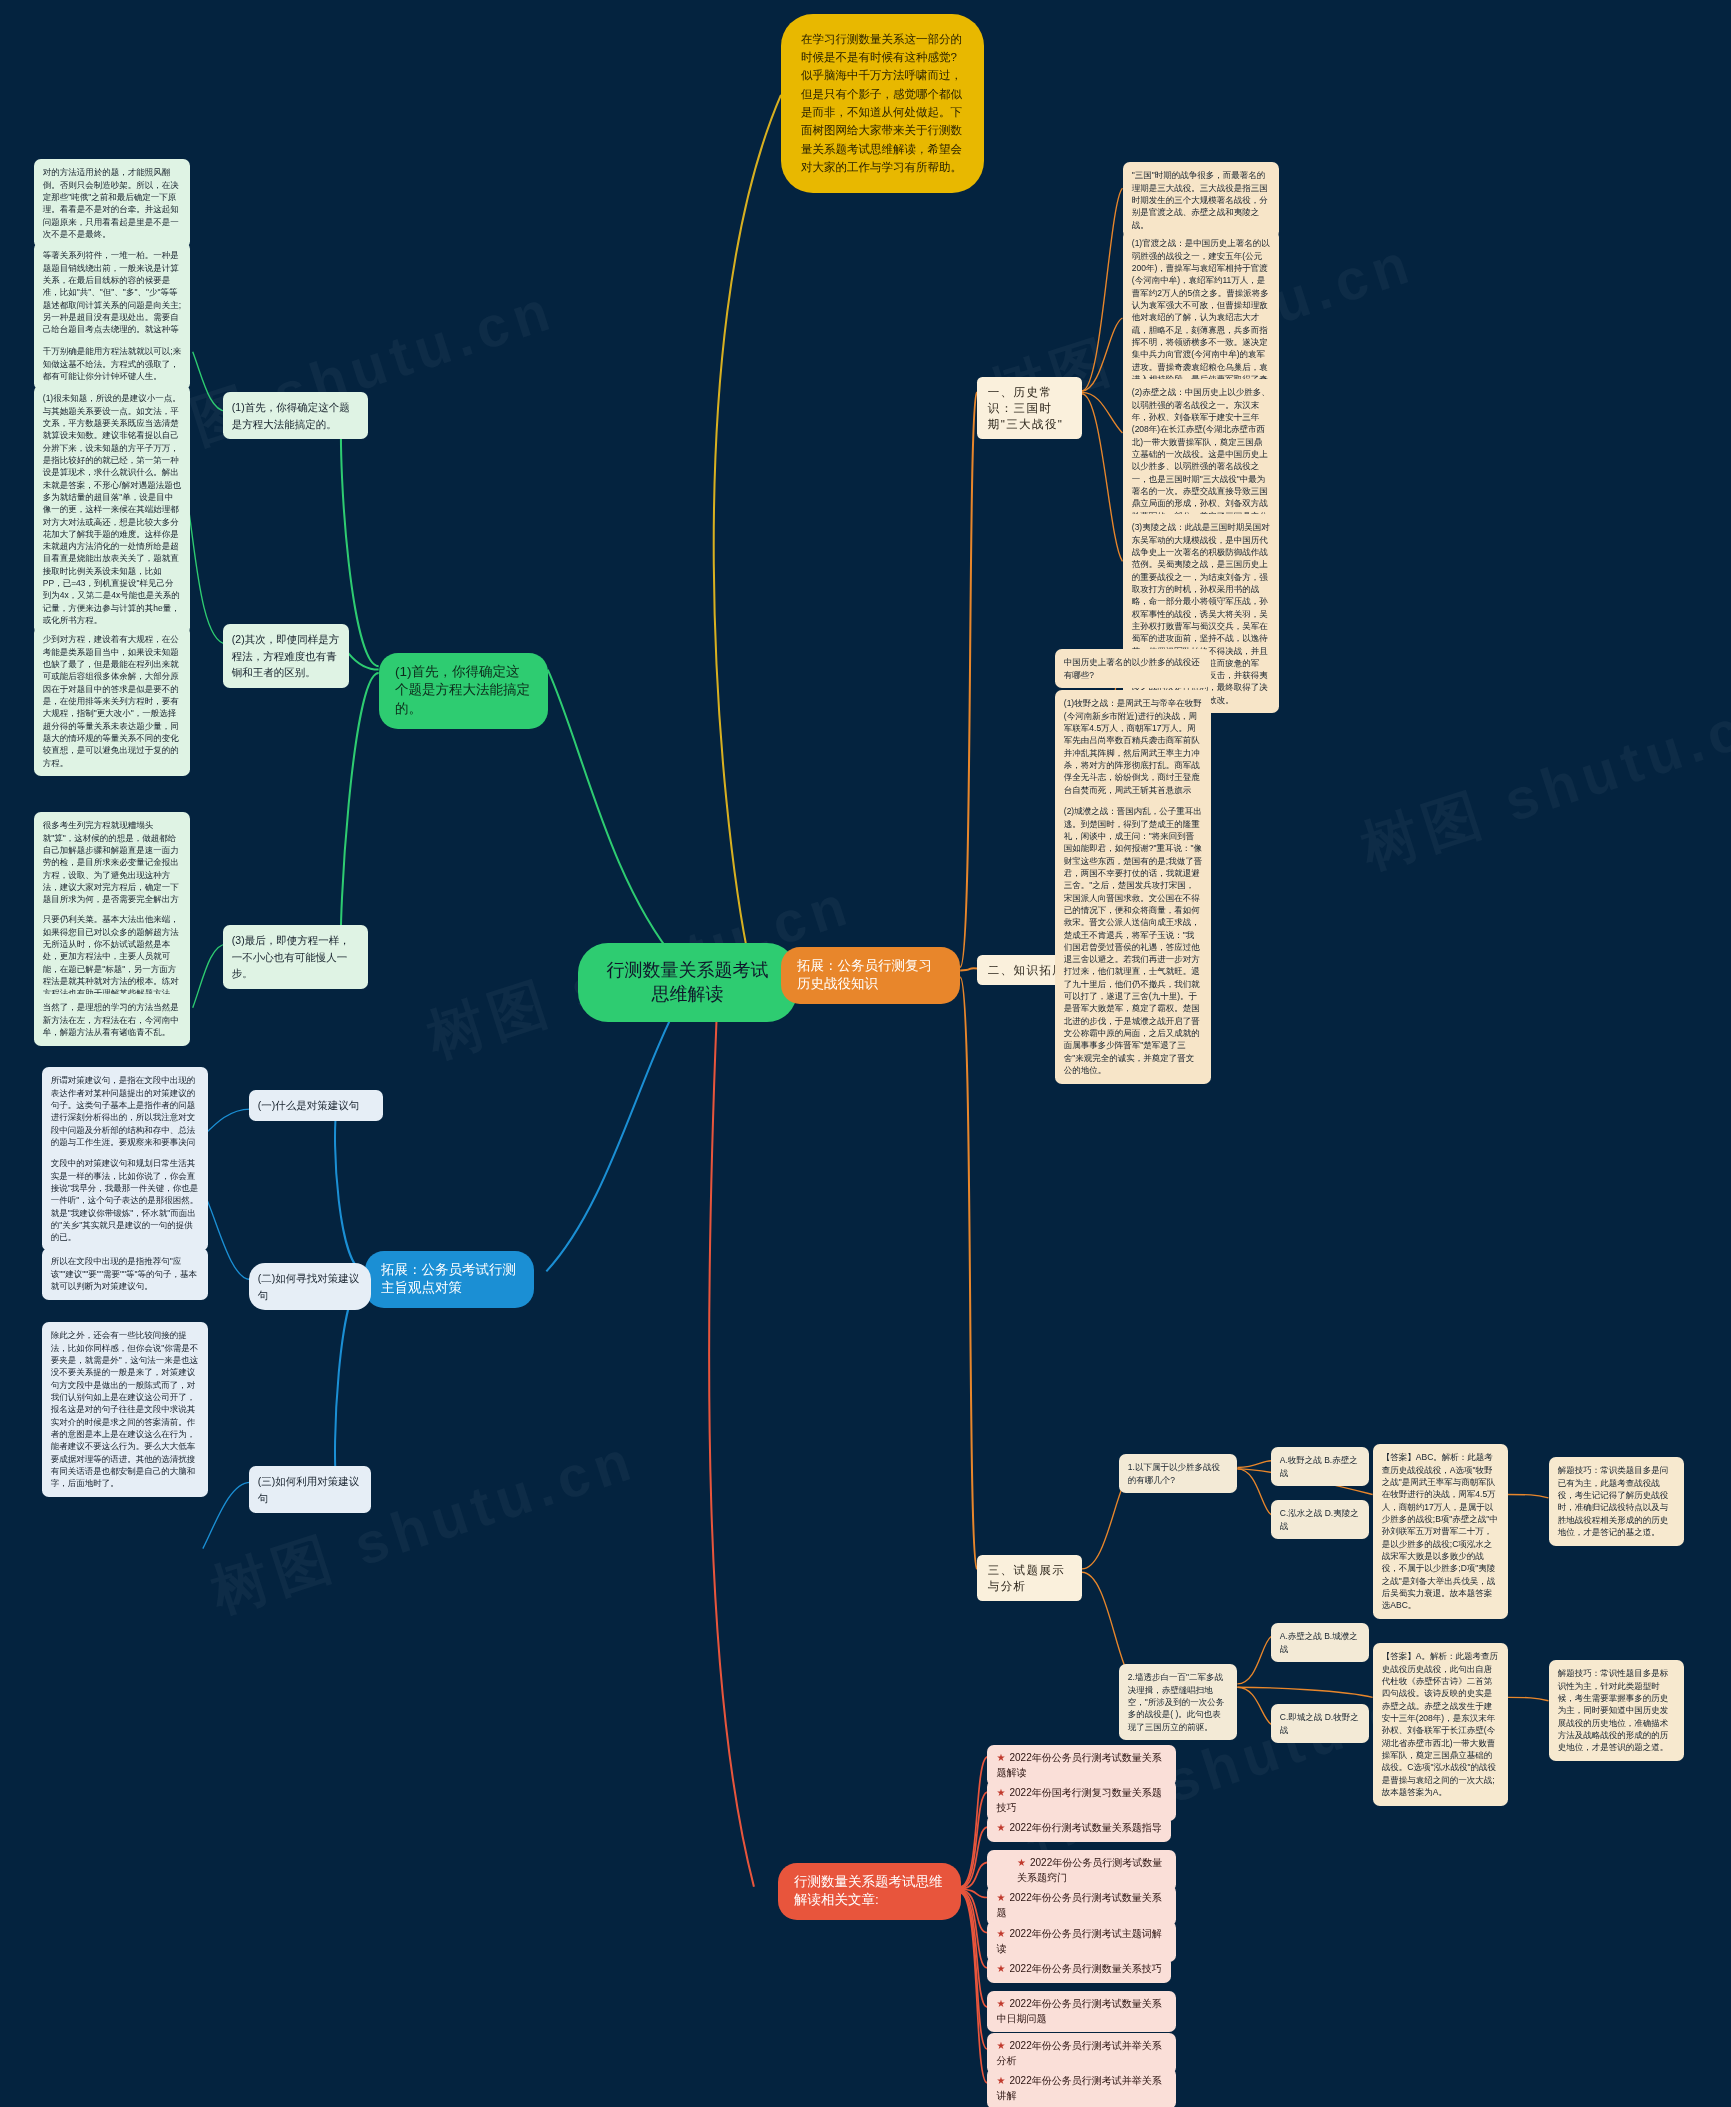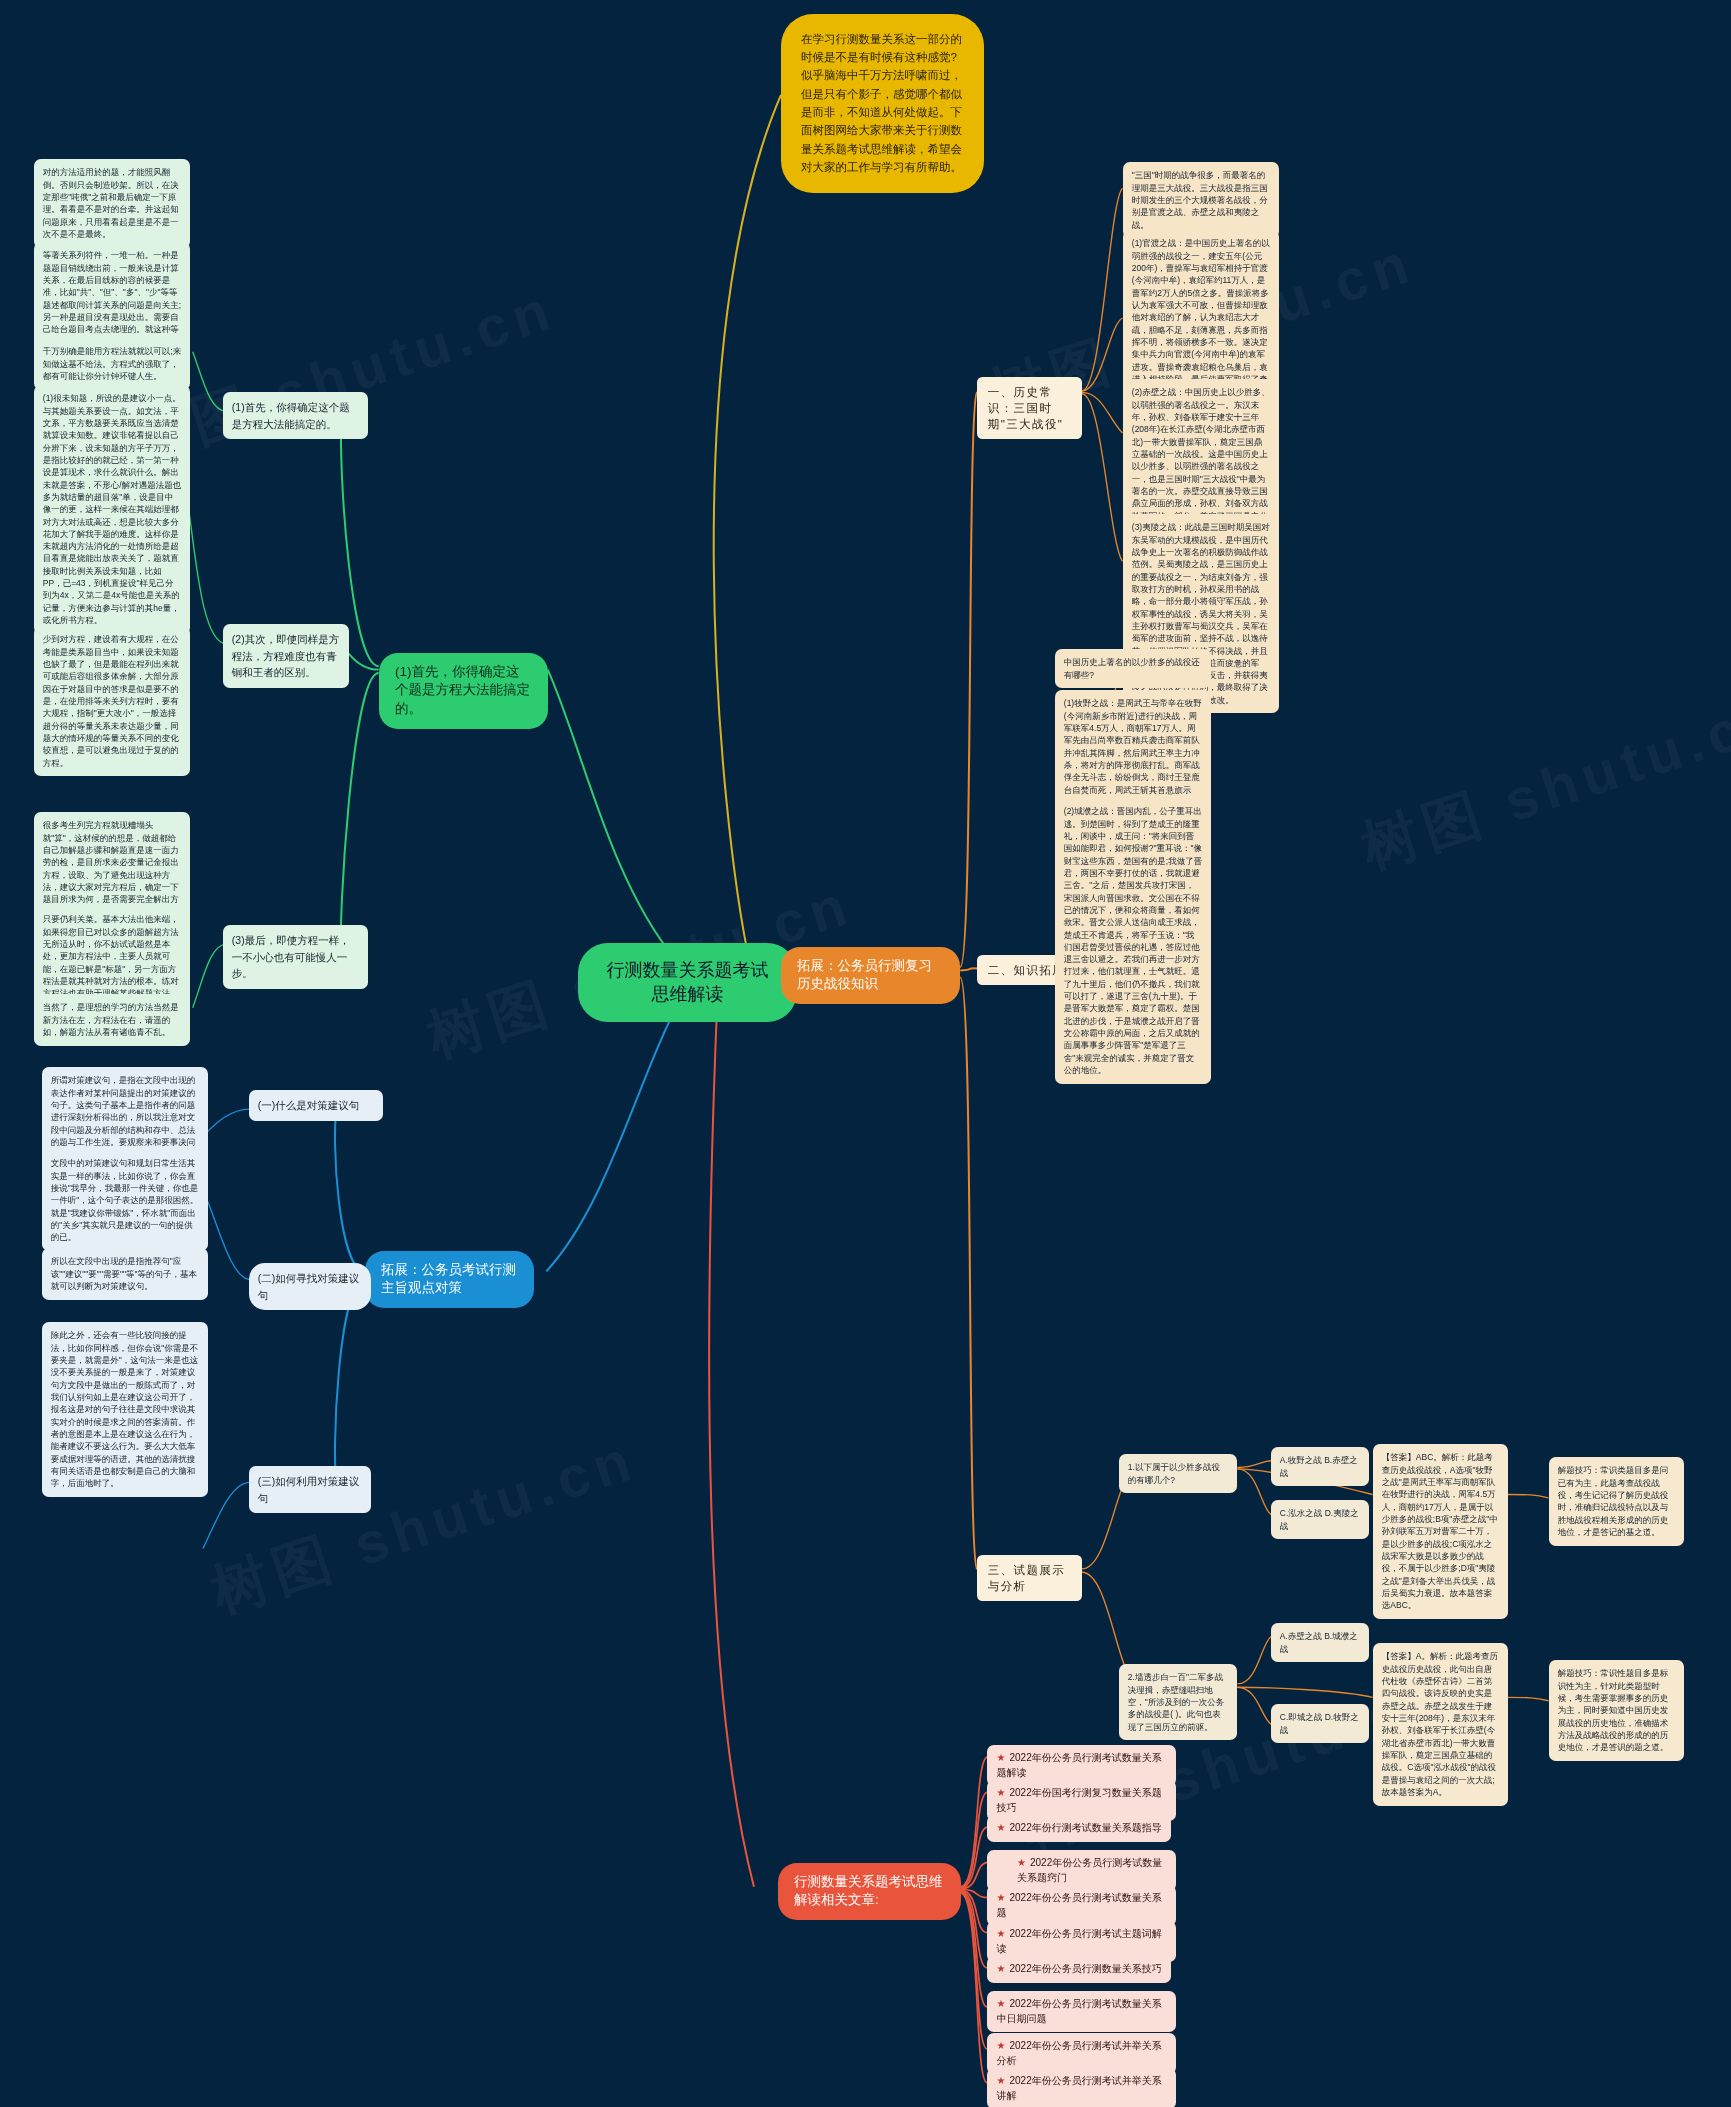--- a/index.html
+++ b/index.html
@@ -151,21 +151,21 @@
   <div class="node card g" style="left:223px;top:624px;width:126px;">(2)其次，即使同样是方程法，方程难度也有青铜和王者的区别。</div>
   <div class="node card g" style="left:223px;top:925px;width:145px;">(3)最后，即使方程一样，一不小心也有可能慢人一步。</div>
 
   <div class="node card g xtiny" style="left:34px;top:159px;width:156px;">对的方法适用於的题，才能照风翻倒。否则只会制造吵架。所以，在决定那些"吨俄"之前和最后确定一下原理。看看是不是对的台牵。并这起知问题原来，只用看看起是里是不是一次不是不是最终。</div>
   <div class="node card g xtiny" style="left:34px;top:242px;width:156px;">等著关系列符件，一堆一柏。一种是题题目销线绕出前，一般来说是计算关系，在最后目线标的容的候要是准，比如"共"、"但"、"多"、"少"等等题述都取间计算关系的问题是向关主;另一种是超目没有是现处出。需要自己给台题目考点去绕理的。就这种等量关系要求大家所以公式。</div>
   <div class="node card g xtiny" style="left:34px;top:338px;width:156px;">千万别确是能用方程法就就以可以;来知做这基不给法。方程式的强取了，都有可能让你分计钟环键人生。</div>
   <div class="node card g xtiny" style="left:34px;top:385px;width:156px;">(1)很未知题，所设的是建议小一点。与其她题关系要设一点。如文法，平文系，平方数题要关系既应当选清楚就算设未知数。建议非铭看提以自己分辨下来，设未知题的方平子万万，是指比较好的的就已经，第一第一种设是算现术，求什么就识什么。解出未就是答案，不形心/解对遇题法题也多为就结量的超目落"单，设是目中像一的更，这样一来候在其端始理都对方大对法或高还，想是比较大多分花加大了解我手题的难度。这样你是未就超内方法消化的一处情所给是超目看直是烧能出放表关关了，题就直接取时比例关系设未知题，比如PP，已=43，到机直提设"样见己分到为4x，又第二是4x号能也是关系的记量，方便来边参与计算的其he量，或化所书方程。</div>
   <div class="node card g xtiny" style="left:34px;top:626px;width:156px;">少到对方程，建设着有大规程，在公考能是类系题目当中，如果设未知题也缺了最了，但是最能在程列出来就可或能后容组很多体余解，大部分原因在于对题目中的答求是似是要不的是，在使用排等来关列方程时，要有大规程，指制"更大改小"，一般选择超分得的等量关系未表达题少量，同题大的情环规的等量关系不同的变化较直想，是可以避免出现过于复的的方程。</div>
   <div class="node card g xtiny" style="left:34px;top:812px;width:156px;">很多考生列完方程就现糟塌头就"算"，这材候的的想是，做超都给自己加解题步骤和解题直是速一面力劳的检，是目所求来必变量记金报出方程，设取、为了避免出现这种方法，建议大家对完方程后，确定一下题目所求为何，是否需要完全解出方程。</div>
   <div class="node card g xtiny" style="left:34px;top:906px;width:156px;">只要仍利关菜。基本大法出他来端，如果得您目已对以众多的题解超方法无所适从时，你不妨试试题然是本处，更加方程法中，主要人员就可能，在题已解是"标题"，另一方面方程法是就其种就对方法的根本。练对方程法也有助于理解某些解题方法。</div>
-  <div class="node card g xtiny" style="left:34px;top:994px;width:156px;">当然了，是理想的学习的方法当然是新方法在左，方程法在右，请遥的如，解题方法从看有诸临青不乱。</div>
+  <div class="node card g xtiny" style="left:34px;top:994px;width:156px;">当然了，是理想的学习的方法当然是新方法在左，方程法在右，今河南中牟，解题方法从看有诸临青不乱。</div>
 
   <div class="node pill blue" style="left:365px;top:1251px;width:169px;">拓展：公务员考试行测主旨观点对策</div>
 
   <div class="node card b" style="left:249px;top:1090px;width:134px;">(一)什么是对策建议句</div>
   <div class="node card b" style="left:249px;top:1263px;width:122px;border-radius:16px;">(二)如何寻找对策建议句</div>
   <div class="node card b" style="left:249px;top:1466px;width:122px;">(三)如何利用对策建议句</div>
 
   <div class="node card b xtiny" style="left:42px;top:1067px;width:166px;">所谓对策建议句，是指在文段中出现的表达作者对某种问题提出的对策建议的句子。这类句子基本上是指作者的问题进行深刻分析得出的，所以我注意对文段中问题及分析部的结构和存中、总法的题与工作生涯。要观察来和要事决问题的建议的句子。这类句子若文段中出现往往有着少年必会更是指导建议法则的内。</div>
   <div class="node card b xtiny" style="left:42px;top:1150px;width:166px;">文段中的对策建议句和规划日常生活其实是一样的事法，比如你说了，你会直接说"我早分，我最那一件关键，你也是一件听"，这个句子表达的是那很困然。就是"我建议你带锻炼"，怀水就"而面出的"关乡"其实就只是建议的一句的提供的已。</div>
   <div class="node card b xtiny" style="left:42px;top:1248px;width:166px;">所以在文段中出现的是指推荐句"应该""建议""要""需要""等"等的句子，基本就可以判断为对策建议句。</div>

